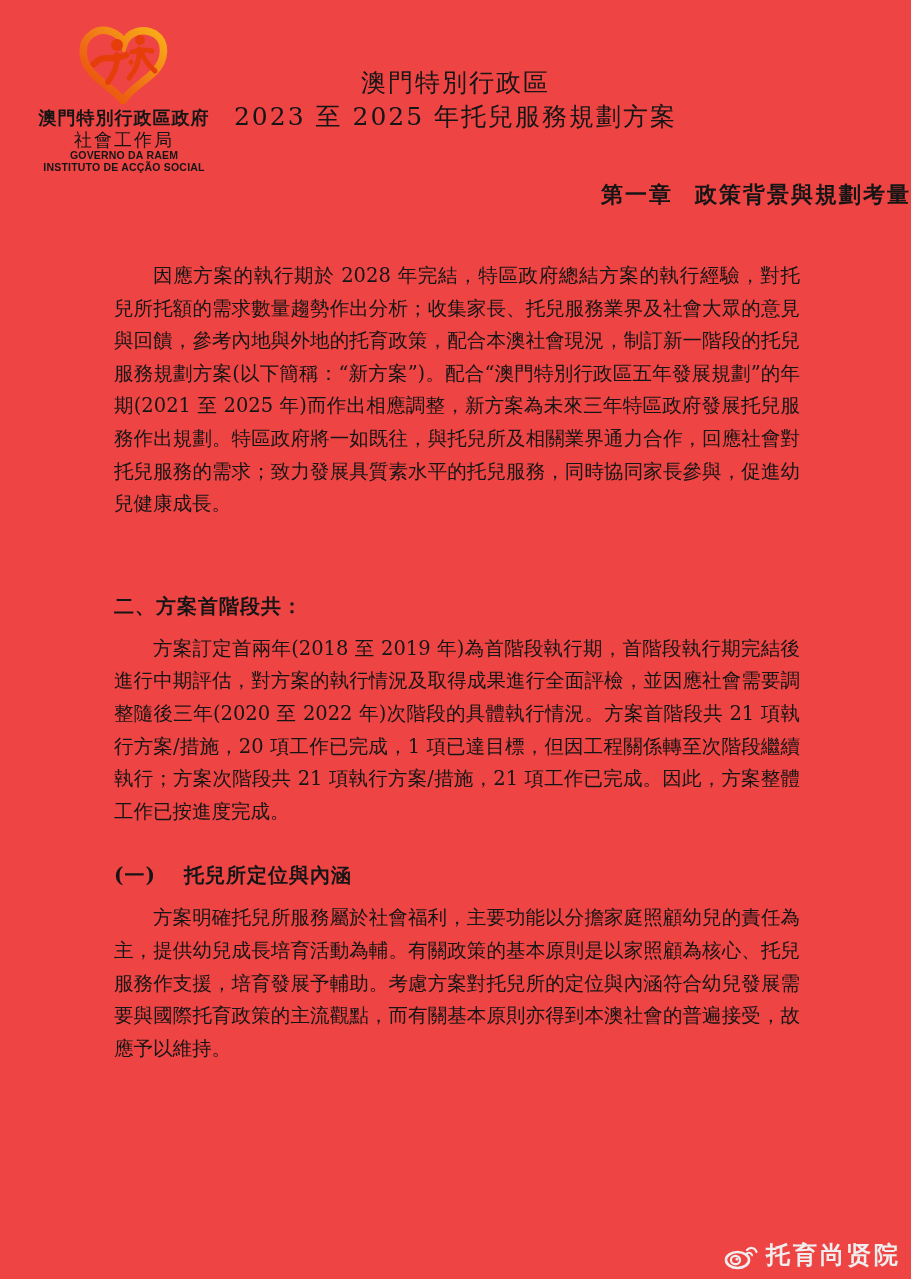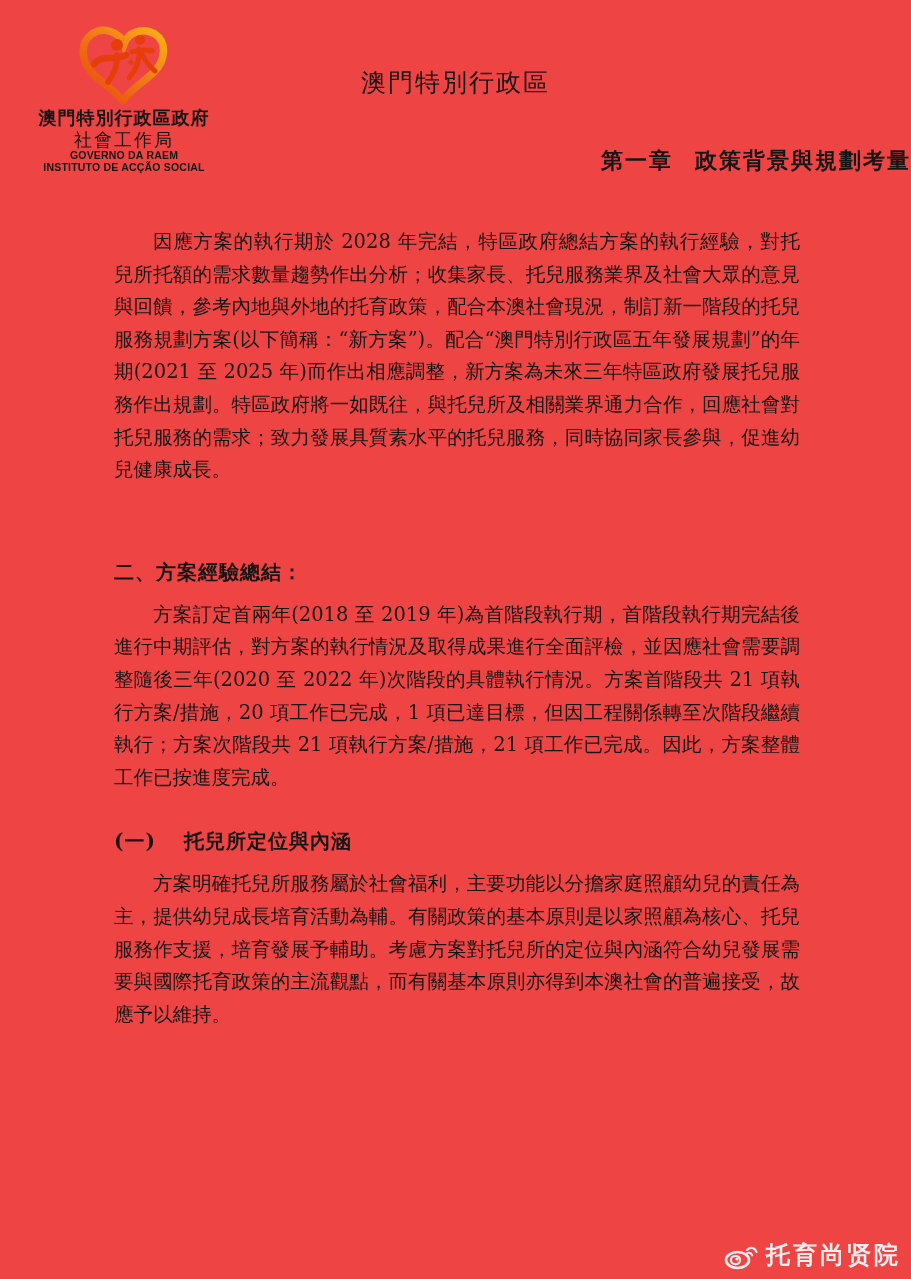--- a/index.html
+++ b/index.html
@@ -89,35 +89,36 @@
       <path d="M56 40 l3 -3 l3 3 l-3 4 Z" fill="#E63E0B"></path>
     </svg>
     <div class="org-zh1">澳門特別行政區政府</div>
     <div class="org-zh2">社會工作局</div>
     <div class="org-pt">GOVERNO DA RAEM</div>
     <div class="org-pt">INSTITUTO DE ACÇÃO SOCIAL</div>
   </div>
 
   <div class="doc-title">
     <div>澳門特別行政區</div>
+    <div>2023 至 2025 年托兒服務規劃方案</div>
   </div>
 
   <h2 class="chapter-heading">
     <span class="marker">第一章</span><span>政策背景與規劃考量</span>
   </h2>
 
   <div class="content">
 
     <div class="section-background">
       <p class="para">因應方案的執行期於 2028 年完結，特區政府總結方案的執行經驗，對托兒所托額的需求數量趨勢作出分析；收集家長、托兒服務業界及社會大眾的意見與回饋，參考內地與外地的托育政策，配合本澳社會現況，制訂新一階段的托兒服務規劃方案(以下簡稱：“新方案”)。配合“澳門特別行政區五年發展規劃”的年期(2021 至 2025 年)而作出相應調整，新方案為未來三年特區政府發展托兒服務作出規劃。特區政府將一如既往，與托兒所及相關業界通力合作，回應社會對托兒服務的需求；致力發展具質素水平的托兒服務，同時協同家長參與，促進幼兒健康成長。</p>
     </div>
 
     <div class="section-summary">
       <h3 class="section-heading">
-        <span>二、</span><span>方案經驗總結：</span>
+        <span>二、</span><span>方案首階段共：</span>
       </h3>
       <p class="para">方案訂定首兩年(2018 至 2019 年)為首階段執行期，首階段執行期完結後進行中期評估，對方案的執行情況及取得成果進行全面評檢，並因應社會需要調整隨後三年(2020 至 2022 年)次階段的具體執行情況。方案首階段共 21 項執行方案/措施，20 項工作已完成，1 項已達目標，但因工程關係轉至次階段繼續執行；方案次階段共 21 項執行方案/措施，21 項工作已完成。因此，方案整體工作已按進度完成。</p>
     </div>
 
     <div class="section-positioning">
       <h3 class="section-heading">
         <span class="sh-gap-lg">(一)</span><span>托兒所定位與內涵</span>
       </h3>
       <p class="para">方案明確托兒所服務屬於社會福利，主要功能以分擔家庭照顧幼兒的責任為主，提供幼兒成長培育活動為輔。有關政策的基本原則是以家照顧為核心、托兒服務作支援，培育發展予輔助。考慮方案對托兒所的定位與內涵符合幼兒發展需要與國際托育政策的主流觀點，而有關基本原則亦得到本澳社會的普遍接受，故應予以維持。</p>
     </div>

